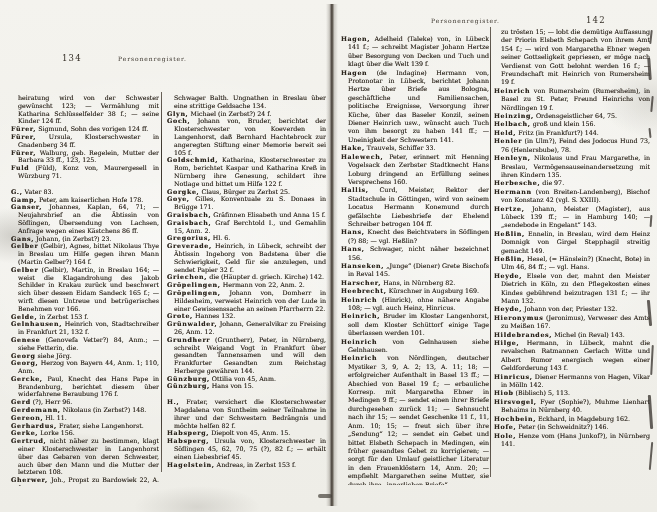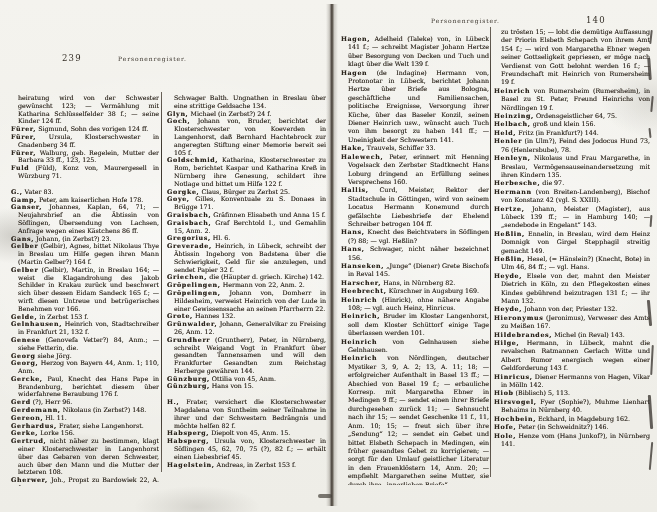--- a/index.html
+++ b/index.html
@@ -29,21 +29,21 @@
   .gutter{position:absolute;left:326px;top:4px;width:12px;height:502px;
     background:linear-gradient(90deg,transparent,rgba(100,94,84,.28) 28%,#4e4740 47%,#5a544b 53%,rgba(100,94,84,.25) 70%,transparent);}
   .edge-mark{position:absolute;background:#3e3a34;border-radius:1px;opacity:.8;}
   .smudge{position:absolute;background:#46413a;border-radius:2px;opacity:.7;}
 </style>
 </head>
 <body>
 
 <div id="scan">
 
-  <div class="pagenum" style="left:62px;top:53px;">239</div>
+  <div class="pagenum" style="left:62px;top:53px;">134</div>
   <div class="running" style="left:95px;top:55px;width:115px;">Personenregister.</div>
 
   <div class="col col-left-page" style="left:11px;top:94px;width:148px;height:392px;">
       <p class="entry cont">heiratung wird von der Schwester gewünscht 123; — Vermählung mit Katharina Schlüsselfelder 38 f.; — seine Kinder 124 ff.</p>
       <p class="entry"><span class="hw">Fürer,</span> Sigmund, Sohn des vorigen 124 ff.</p>
       <p class="entry"><span class="hw">Fürer,</span> Ursula, Klosterschwester in Gnadenberg 34 ff.</p>
       <p class="entry"><span class="hw">Fürer,</span> Walburg, geb. Regelein, Mutter der Barbara 33 ff., 123, 125.</p>
       <p class="entry"><span class="hw">Fuld</span> (Füld), Konz von, Maurergesell in Würzburg 71.</p>
       <p class="entry gap"><span class="hw">G.,</span> Vater 83.</p>
       <p class="entry"><span class="hw">Gamp,</span> Peter, am kaiserlichen Hofe 178.</p>
@@ -87,21 +87,21 @@
       <p class="entry"><span class="hw">Günzburg,</span> Hans von 15.</p>
       <p class="entry gap"><span class="hw">H.,</span> Frater, versichert die Klosterschwester Magdalena von Suntheim seiner Teilnahme in ihrer und der Schwestern Bedrängnis und möchte helfen 82 f.</p>
       <p class="entry"><span class="hw">Habsperg,</span> Diepolt von 45, Anm. 15.</p>
       <p class="entry"><span class="hw">Habsperg,</span> Ursula von, Klosterschwester in Söflingen 45, 62, 70, 75 (?), 82 f.; — erhält einen Liebesbrief 45.</p>
       <p class="entry"><span class="hw">Hagelstein,</span> Andreas, in Zerbst 153 f.</p>
     </div>
 
   <div class="gutter"></div>
 
   <div class="running" style="left:408px;top:17px;width:115px;">Personenregister.</div>
-  <div class="pagenum" style="left:586px;top:15px;">140</div>
+  <div class="pagenum" style="left:586px;top:15px;">142</div>
 
   <div class="col col-right-page" style="left:341px;top:35px;width:148px;height:450px;">
       <p class="entry"><span class="hw">Hagen,</span> Adelheid (Taleke) von, in Lübeck 141 f.; — schreibt Magister Johann Hertze über Besorgung von Decken und Tuch und klagt über die Welt 139 f.</p>
       <p class="entry"><span class="hw">Hagen</span> (de Indagine) Hermann von, Protonotar in Lübeck, berichtet Johann Hertze über Briefe aus Bologna, geschäftliche und Familiensachen, politische Ereignisse, Versorgung ihrer Küche, über das Baseler Konzil, seinen Diener Heinrich usw., wünscht auch Tuch von ihm besorgt zu haben 141 ff.; — Uneinigkeit der Schwestern 141.</p>
       <p class="entry"><span class="hw">Hake,</span> Trauvels, Schiffer 33.</p>
       <p class="entry"><span class="hw">Halewech,</span> Peter, erinnert mit Henning Vogelsack den Zerbster Stadtknecht Hans Loburg dringend an Erfüllung seines Versprechens 160.</p>
       <p class="entry"><span class="hw">Hallis,</span> Curd, Meister, Rektor der Stadtschule in Göttingen, wird von seinem Locatus Hermann Konemund durch gefälschte Liebesbriefe der Ehelend Schreiber betrogen 104 ff.</p>
       <p class="entry"><span class="hw">Hans,</span> Knecht des Beichtvaters in Söflingen (?) 88; — vgl. Heßlin?</p>
       <p class="entry"><span class="hw">Hans,</span> Schwager, nicht näher bezeichnet 156.</p>
       <p class="entry"><span class="hw">Hanseken,</span> „Junge“ (Diener) Grete Bischofs in Reval 145.</p>

